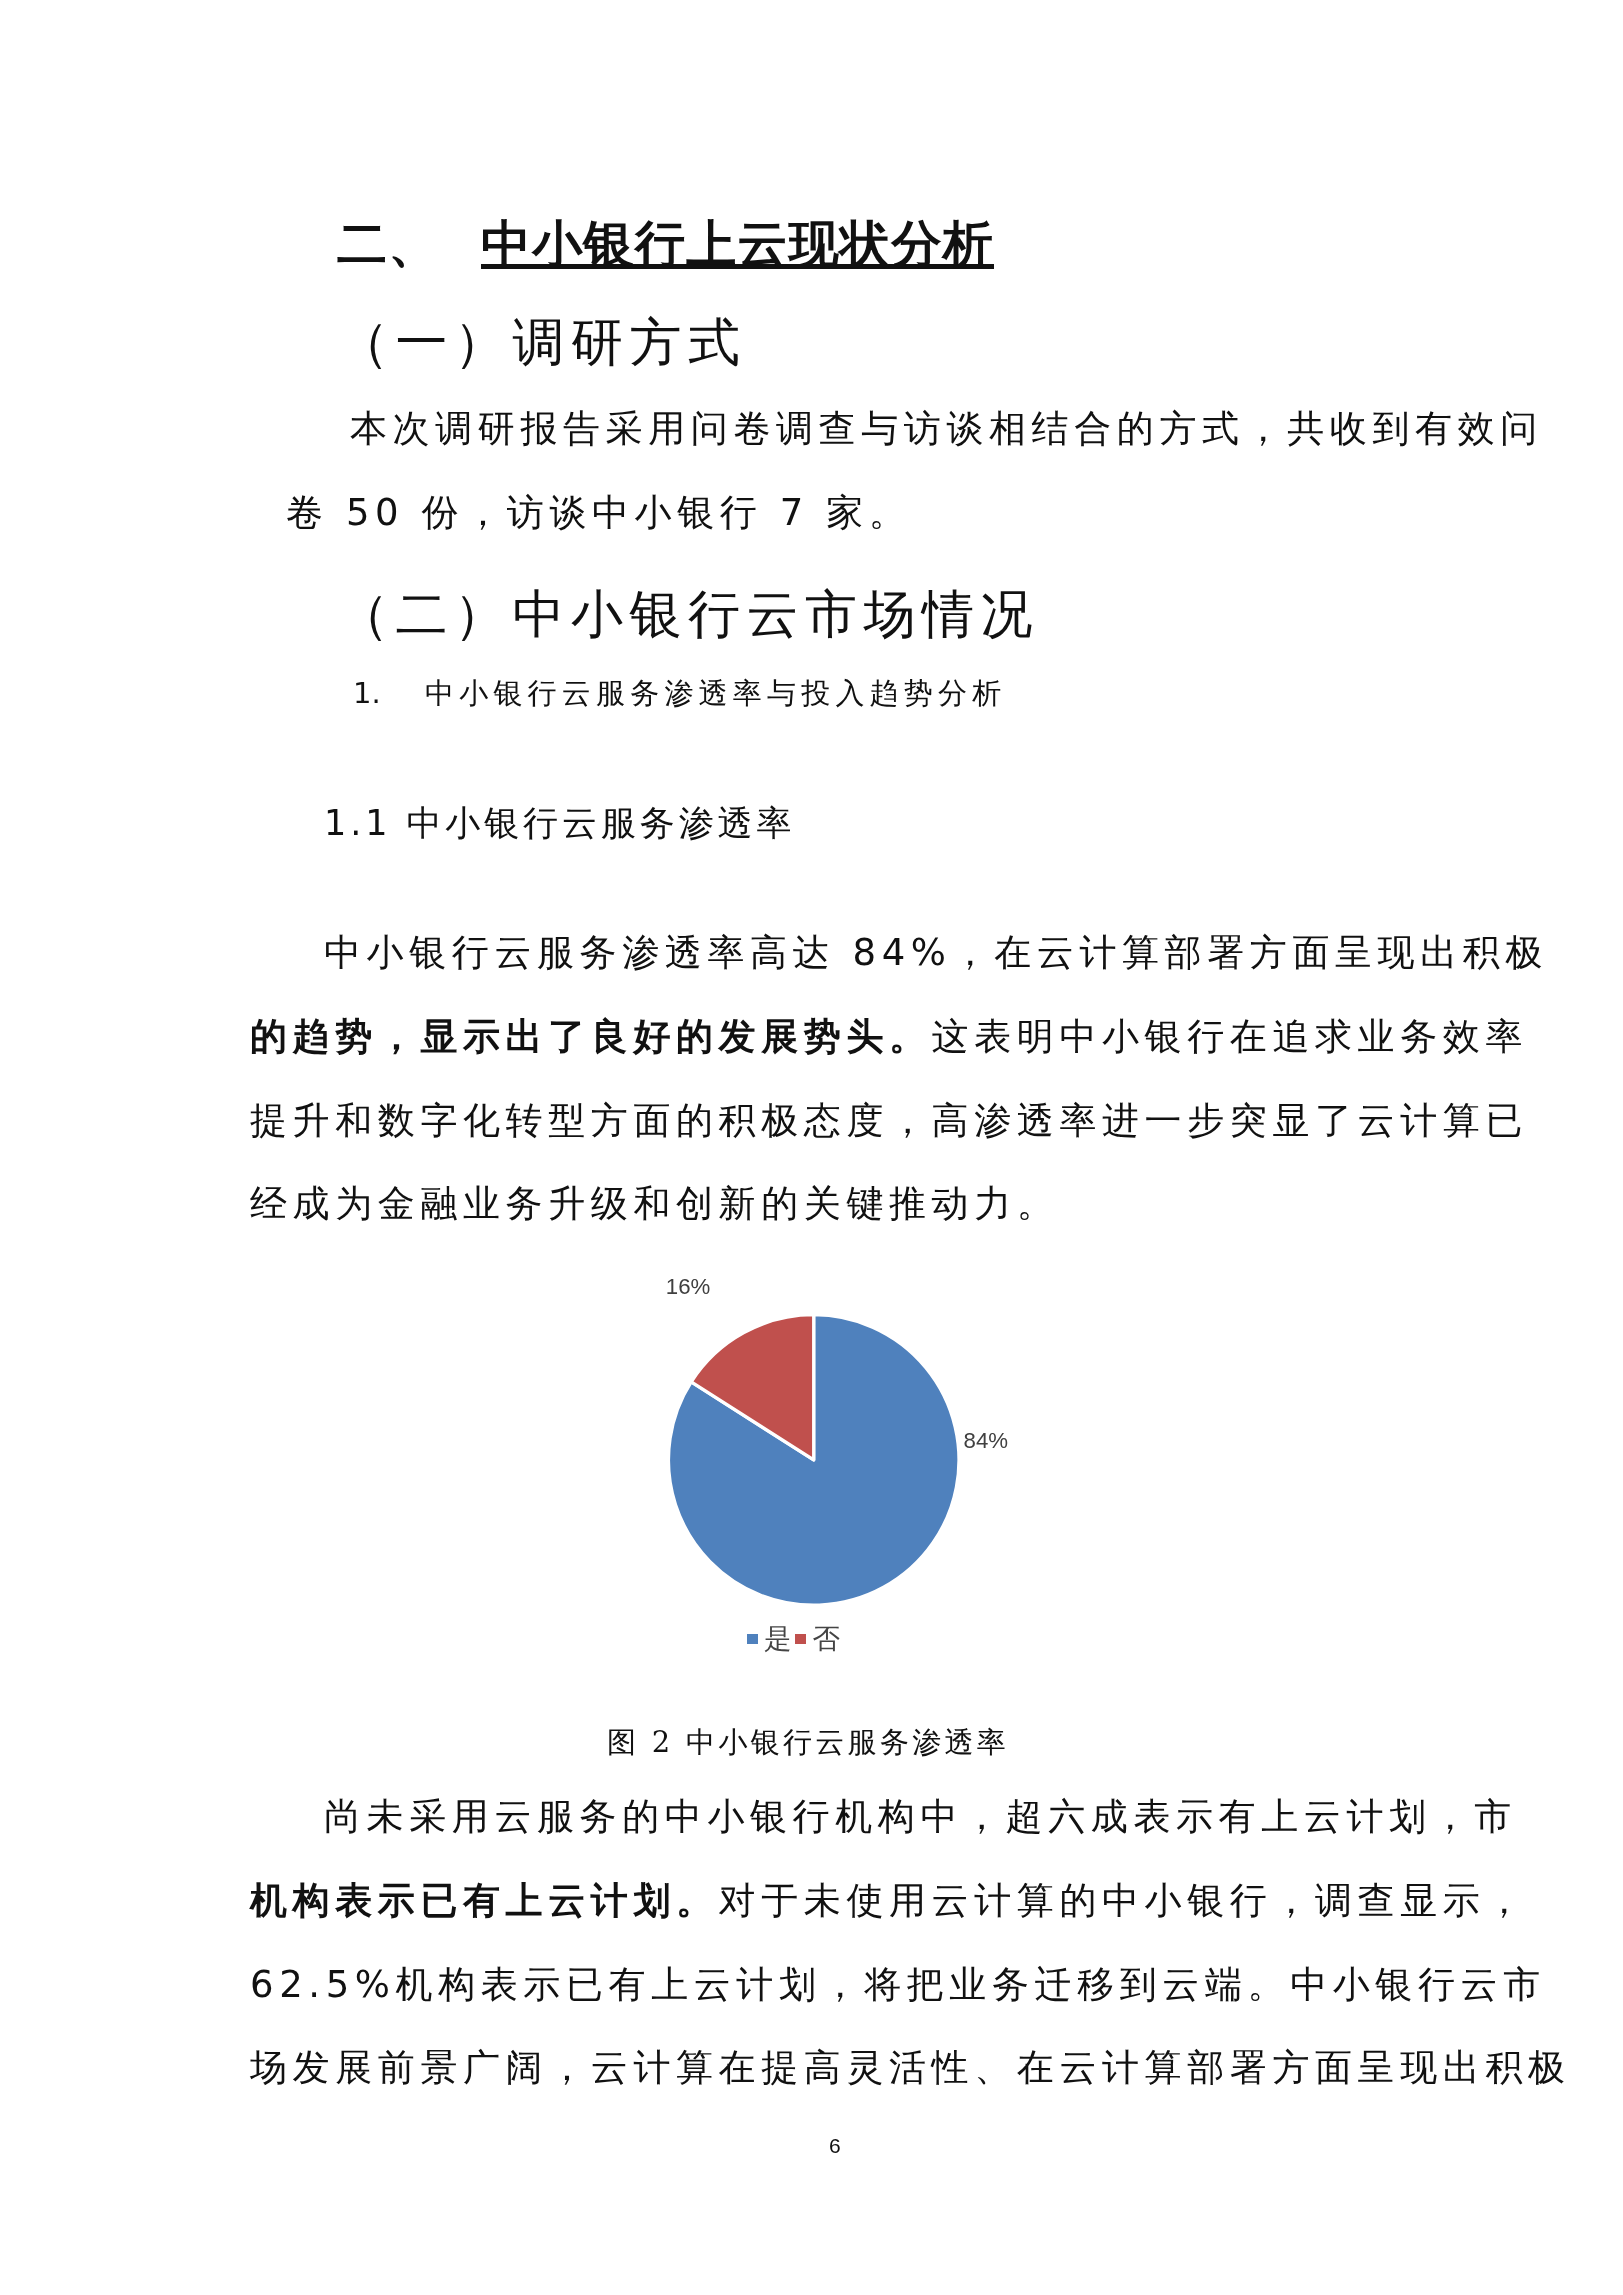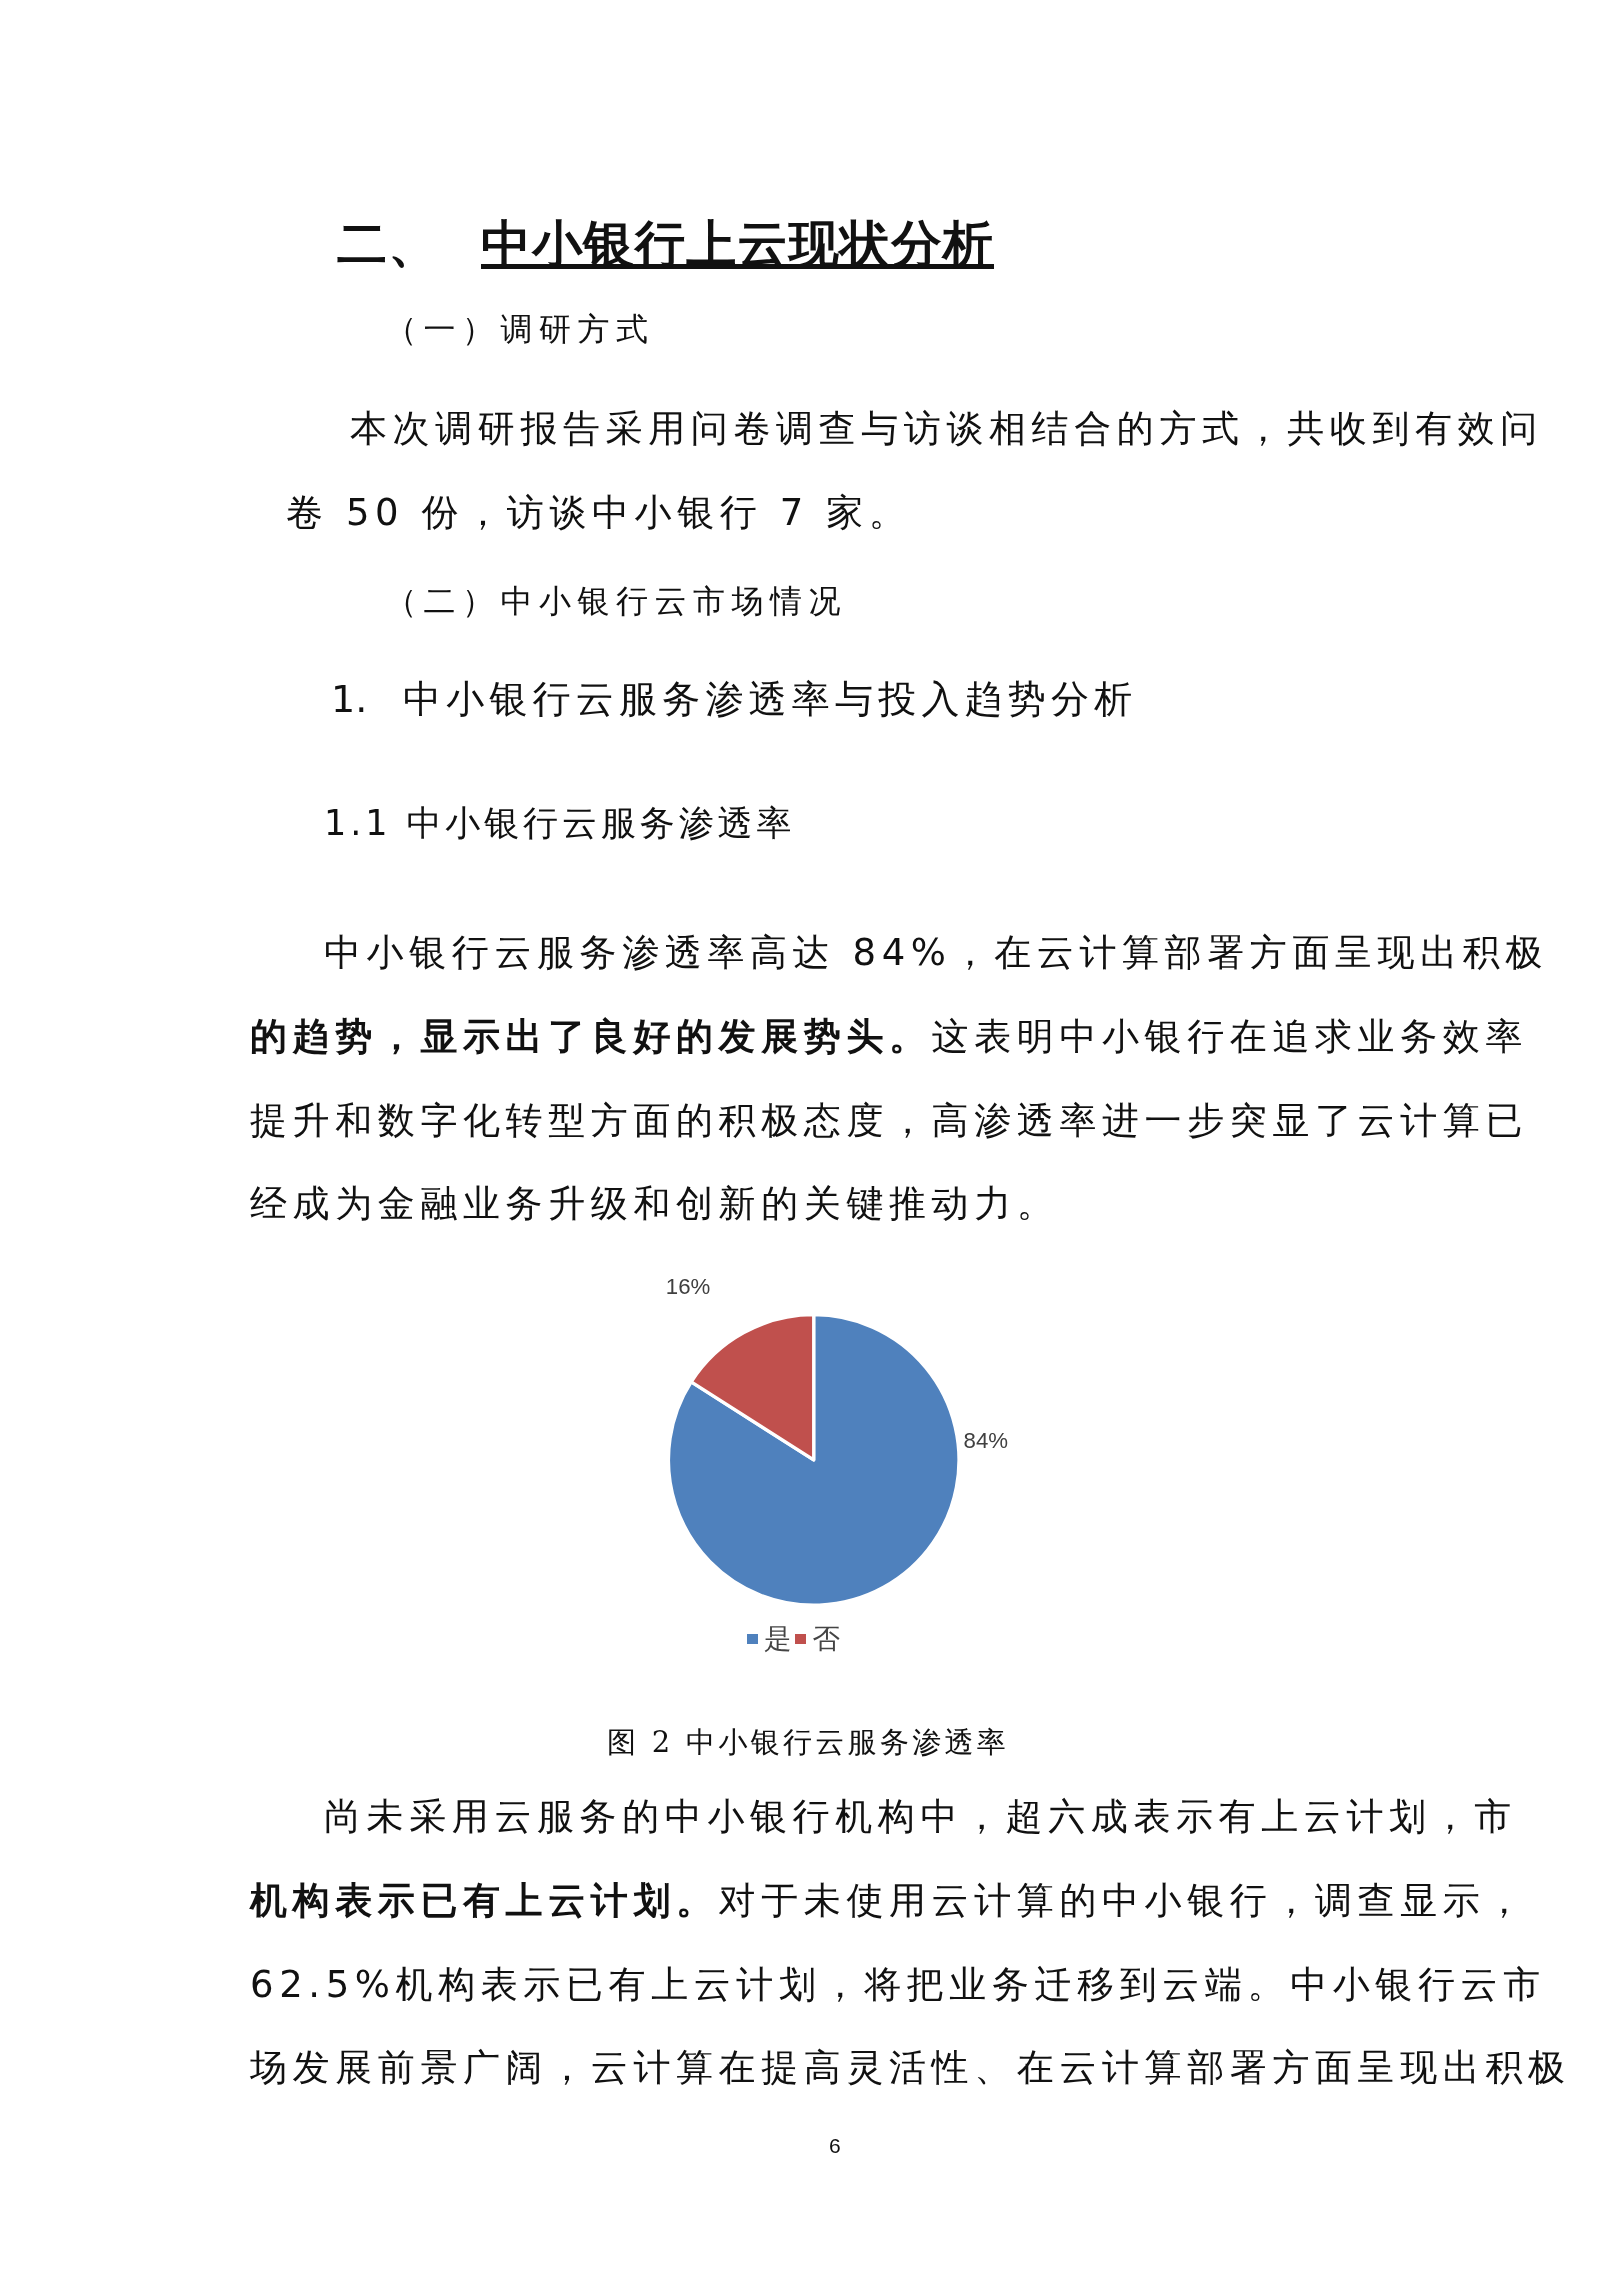--- a/index.html
+++ b/index.html
@@ -1,22 +1,22 @@
 <!DOCTYPE html>
 <html style="font-size:10.5px"><head>
 <meta charset="utf-8">
 <style>
   html, body { margin: 0; padding: 0; background: #ffffff; }
   body { width: 1623px; height: 2295px; position: relative; overflow: hidden;
          font-family: "DejaVu Sans", "Liberation Sans", sans-serif; color: #111; }
   .abs { position: absolute; white-space: nowrap; }
   .h1 { font-size: 50px; font-weight: bold; letter-spacing: 1.3px; text-decoration: underline; }
   .h1 .num { display: inline-block; width: 144px; }
-  .h2 { font-size: 32px; letter-spacing: 6.5px; font-family: "DejaVu Serif", serif; margin-left: 48px; }
-  .h3 { font-size: 38px; letter-spacing: 5.2px; }
+  .h2 { font-size: 52px; letter-spacing: 6.5px; font-family: "DejaVu Serif", serif; }
+  .h3 { font-size: 29px; letter-spacing: 5.2px; margin-left: 22px; }
   .h3 .num { display: inline-block; width: 72px; letter-spacing: 0; }
   .h4 { font-size: 35px; letter-spacing: 3.9px; }
   .para { font-size: 37px; letter-spacing: 5.6px; line-height: 84px; }
   .para.bold { font-weight: normal; }
   .b { font-weight: bold; }
   .caption { font-size: 29px; letter-spacing: 3.3px; font-family: "DejaVu Serif", serif; }
   .pageno { font-size: 21px; font-family: "Liberation Sans", sans-serif; }
   .chart { position: absolute; left: 622px; top: 1257px; width: 458px; height: 419px; }
   .legend { position: absolute; left: 747px; top: 1621px; font-size: 27.5px;
             font-family: "DejaVu Serif", serif; color: #444; display: flex; align-items: center; }

